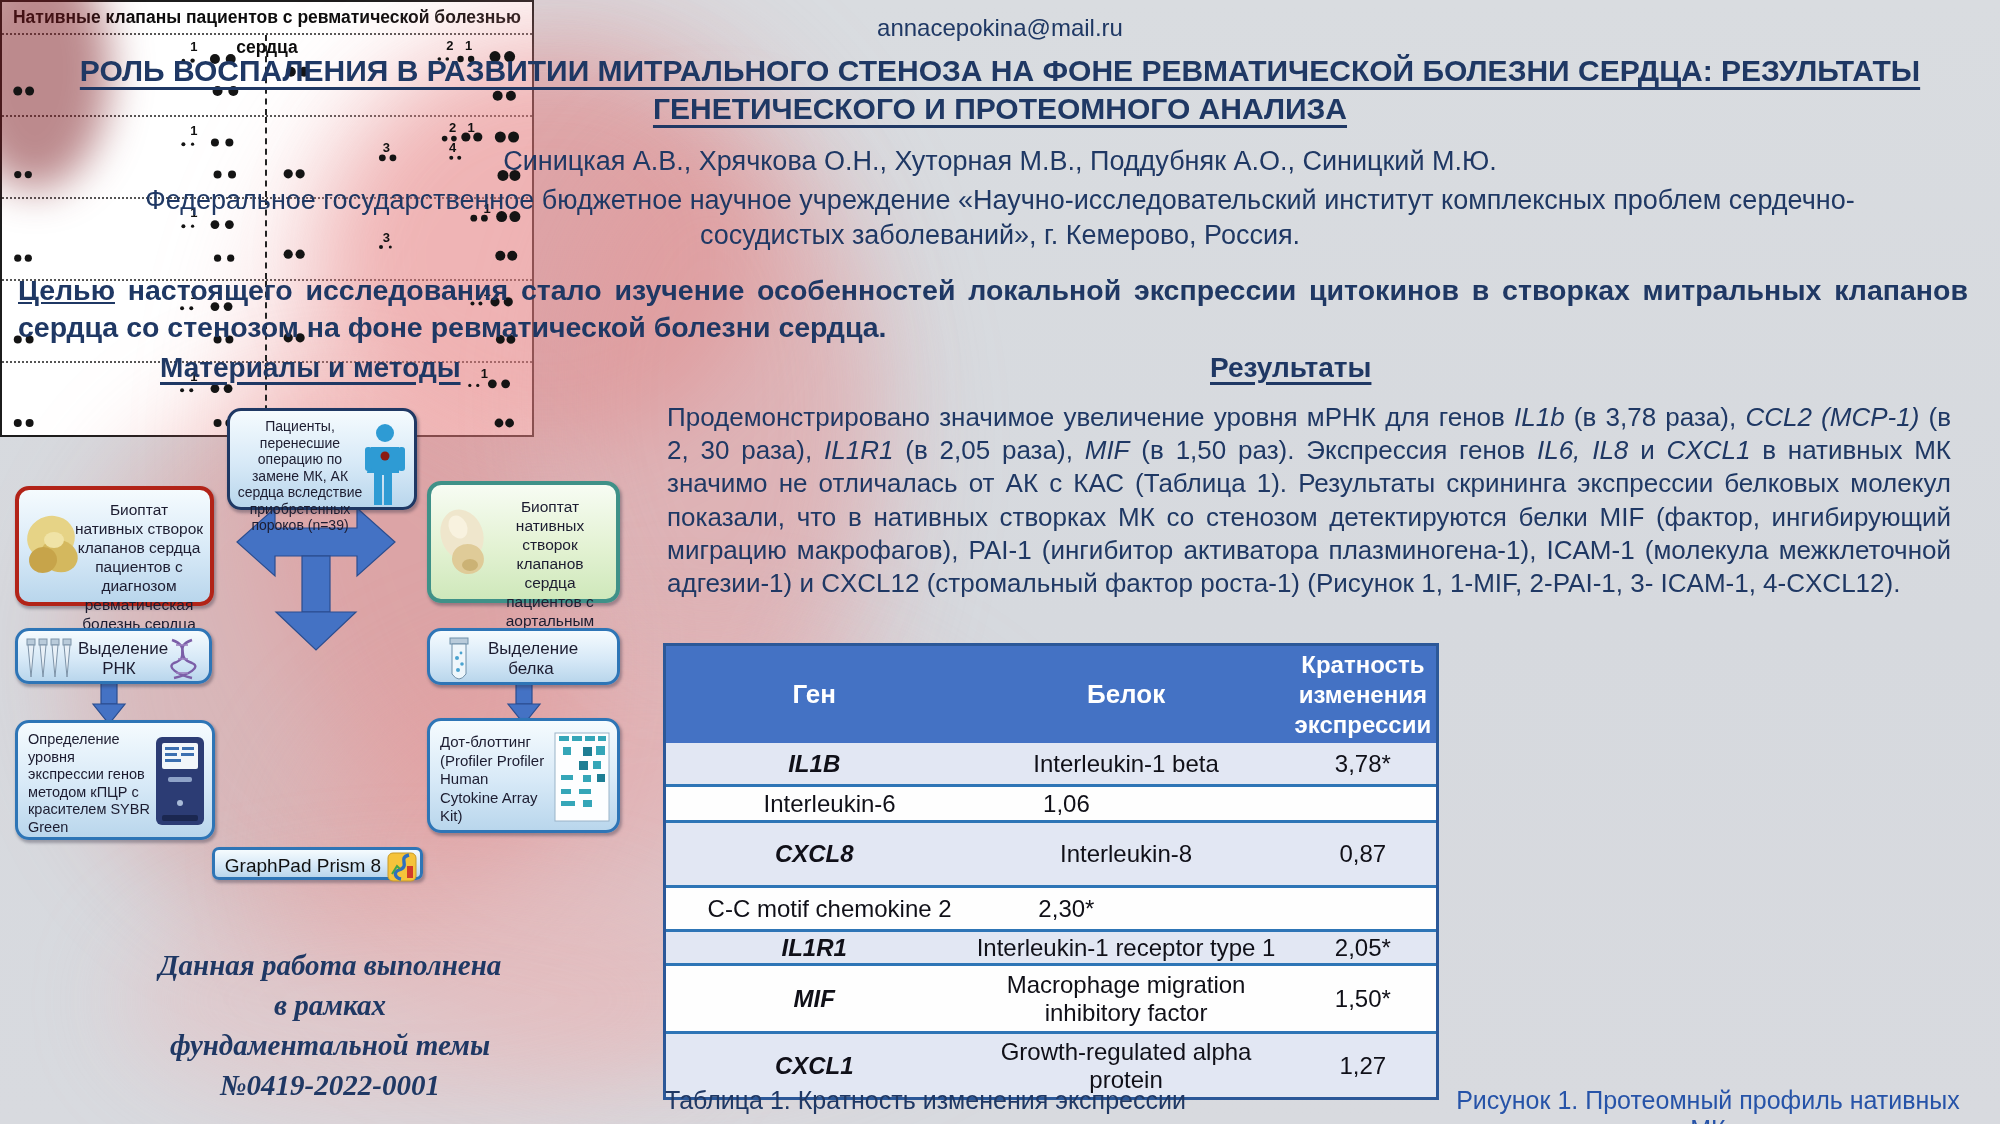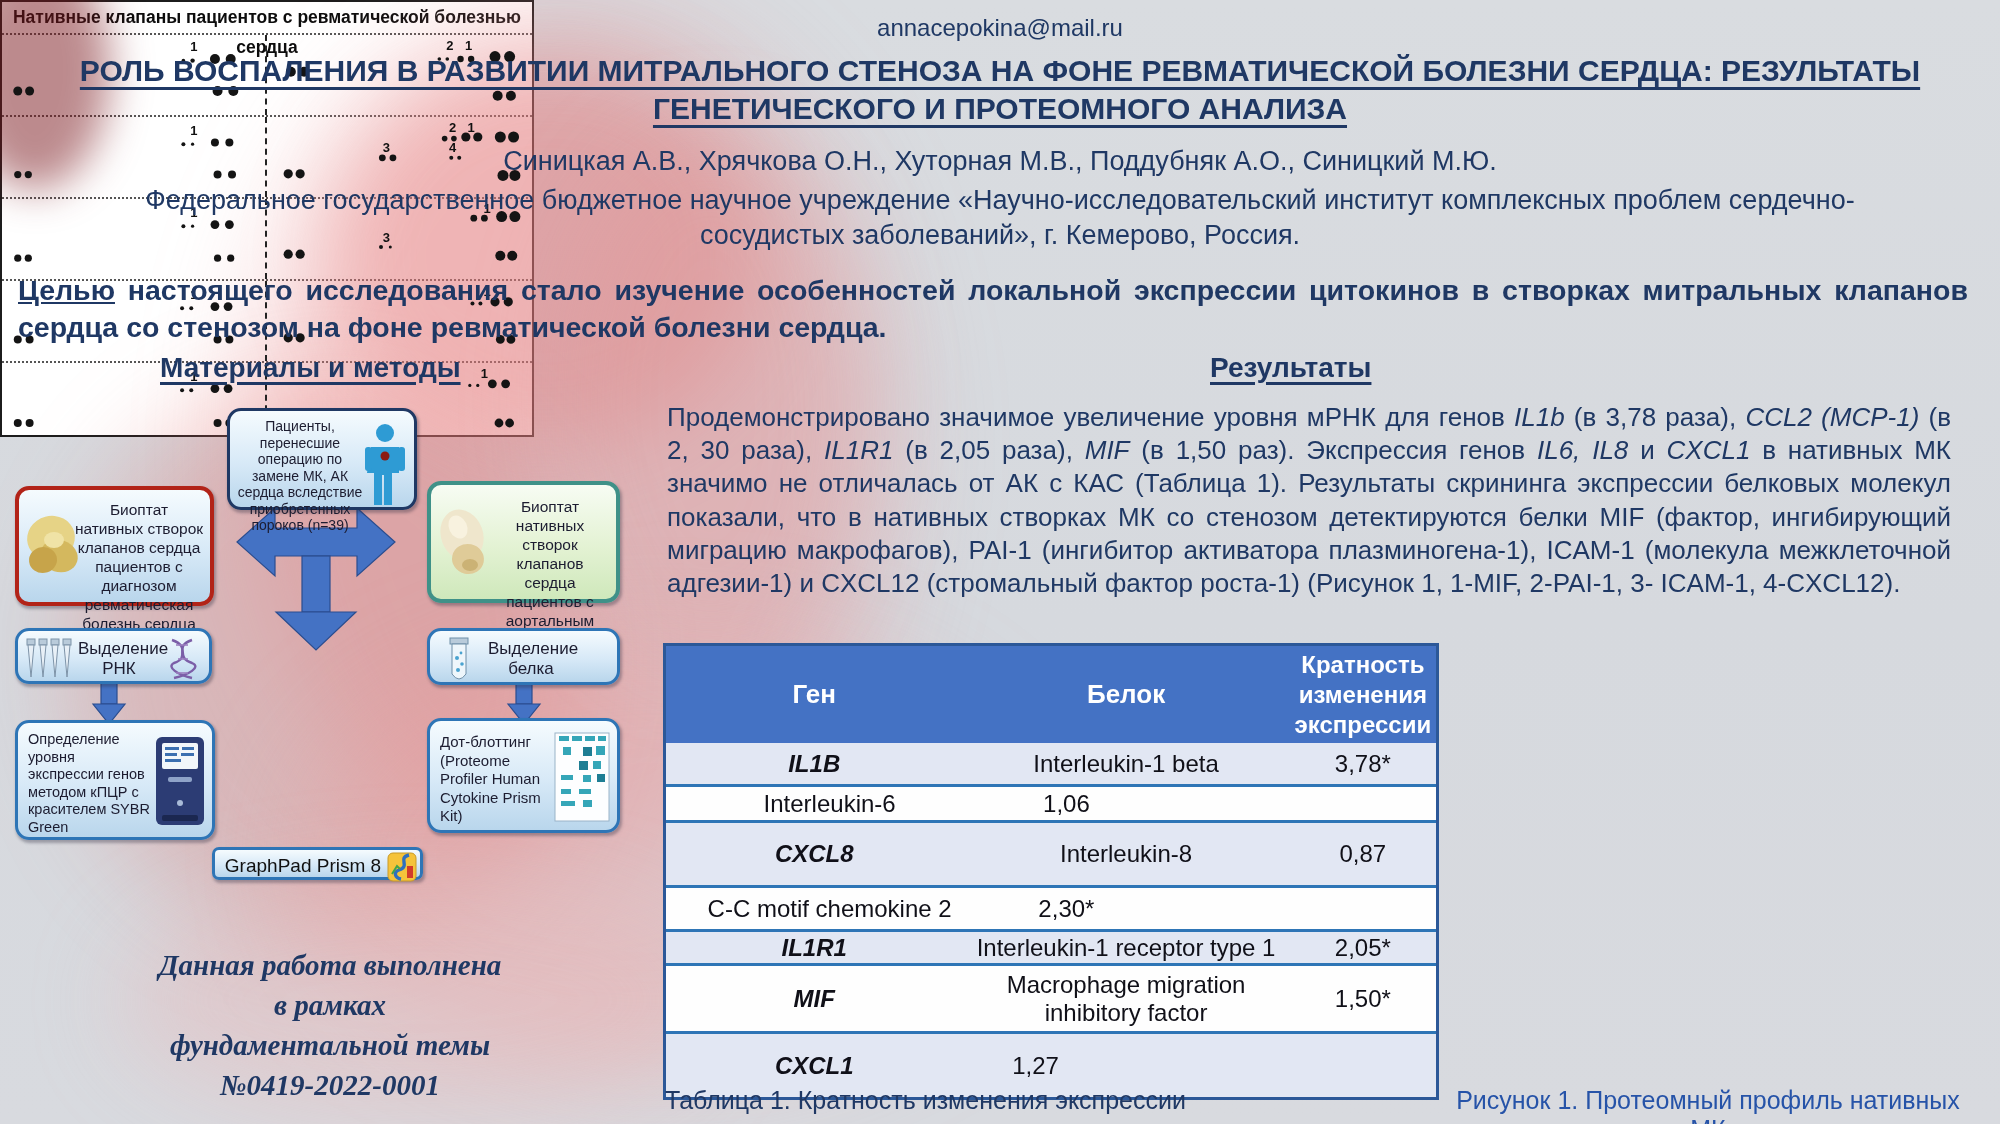--- a/index.html
+++ b/index.html
@@ -201,21 +201,21 @@
       <rect x="11" y="18" width="12" height="3" fill="#3C6FB0"></rect>
         <rect x="27" y="18" width="13" height="3" fill="#3C6FB0"></rect>
       <rect x="11" y="24" width="16" height="3" fill="#3C6FB0"></rect>
       <rect x="14" y="42" width="24" height="5" rx="2" fill="#8FA3C8"></rect>
       <circle cx="26" cy="68" r="3" fill="#A9BBD8"></circle>
       <rect x="8" y="80" width="36" height="6" rx="2" fill="#1B2750"></rect>
     </svg>
   </div>
 
   <div class="fbox dotb">
-    <div class="btxt">Дот-блоттинг (Proteome Profiler Human Cytokine Prism Kit)</div>
+    <div class="btxt">Дот-блоттинг (Profiler Profiler Human Cytokine Array Kit)</div>
     <svg width="58" height="92" viewBox="0 0 58 92">
       <rect x="2" y="2" width="54" height="88" fill="#FDFEFF" stroke="#9AB4C8"></rect>
       <g fill="#35A6B8">
         <rect x="6" y="5" width="10" height="5"></rect>
           <rect x="19" y="5" width="10" height="5"></rect>
           <rect x="32" y="5" width="10" height="5"></rect>
           <rect x="45" y="5" width="8" height="5"></rect>
         <rect x="10" y="16" width="8" height="8"></rect>
           <rect x="30" y="16" width="9" height="9" fill="#1E7E94"></rect>
           <rect x="43" y="15" width="9" height="9"></rect>
@@ -272,20 +272,21 @@
           <div class="tcell c2">Interleukin-1 receptor type 1</div>
           <div class="tcell c3 val b">2,05*</div>
         </div>
         <div class="trow drow plain" style="height: 65px;">
           <div class="tcell c1 gene">MIF</div>
           <div class="tcell c2">Macrophage migration inhibitory factor</div>
           <div class="tcell c3 val b">1,50*</div>
         </div>
         <div class="trow drow alt" style="height: 63px;">
           <div class="tcell c1 gene">CXCL1</div>
+          <div class="tcell c2">Growth-regulated alpha protein</div>
           <div class="tcell c3 val">1,27</div>
         </div>
       </div>
   </div>
   <div class="z tcaption">Таблица 1. Кратность изменения экспрессии</div>
 
   <div class="figure">
     <div class="fig-header">Нативные клапаны пациентов с ревматической болезнью сердца</div>
     <div class="fig-grid">
         <div class="frow">

